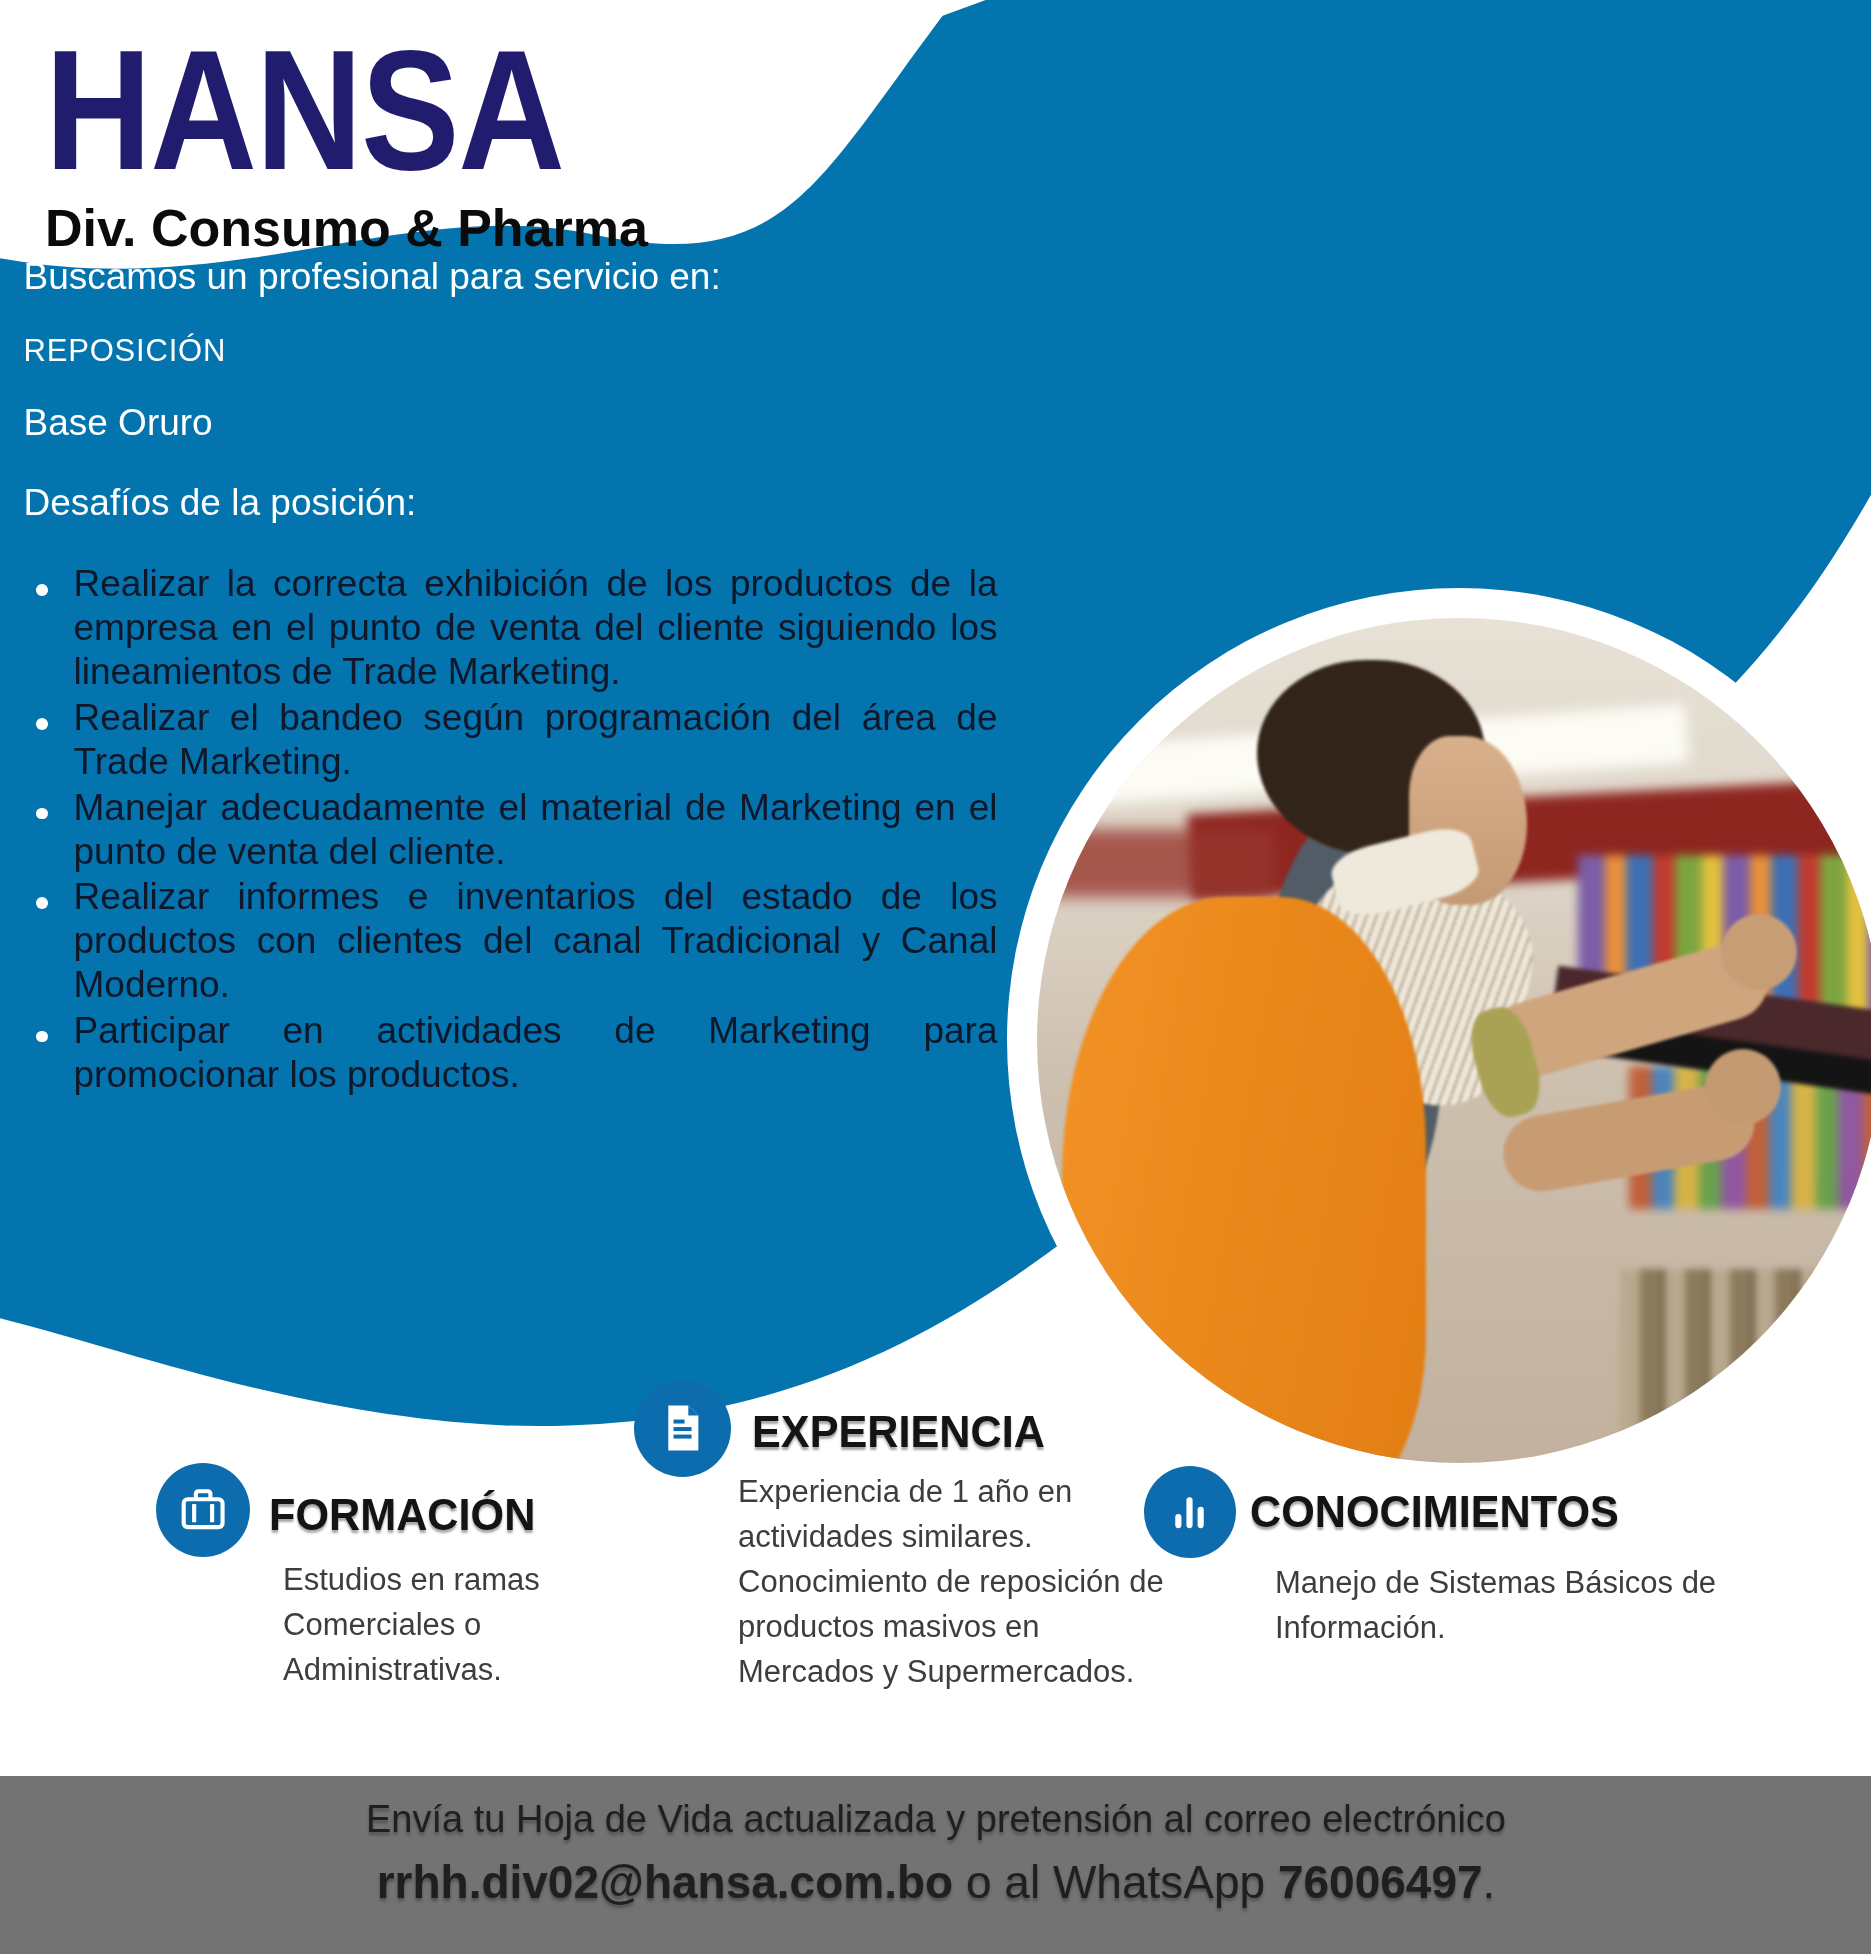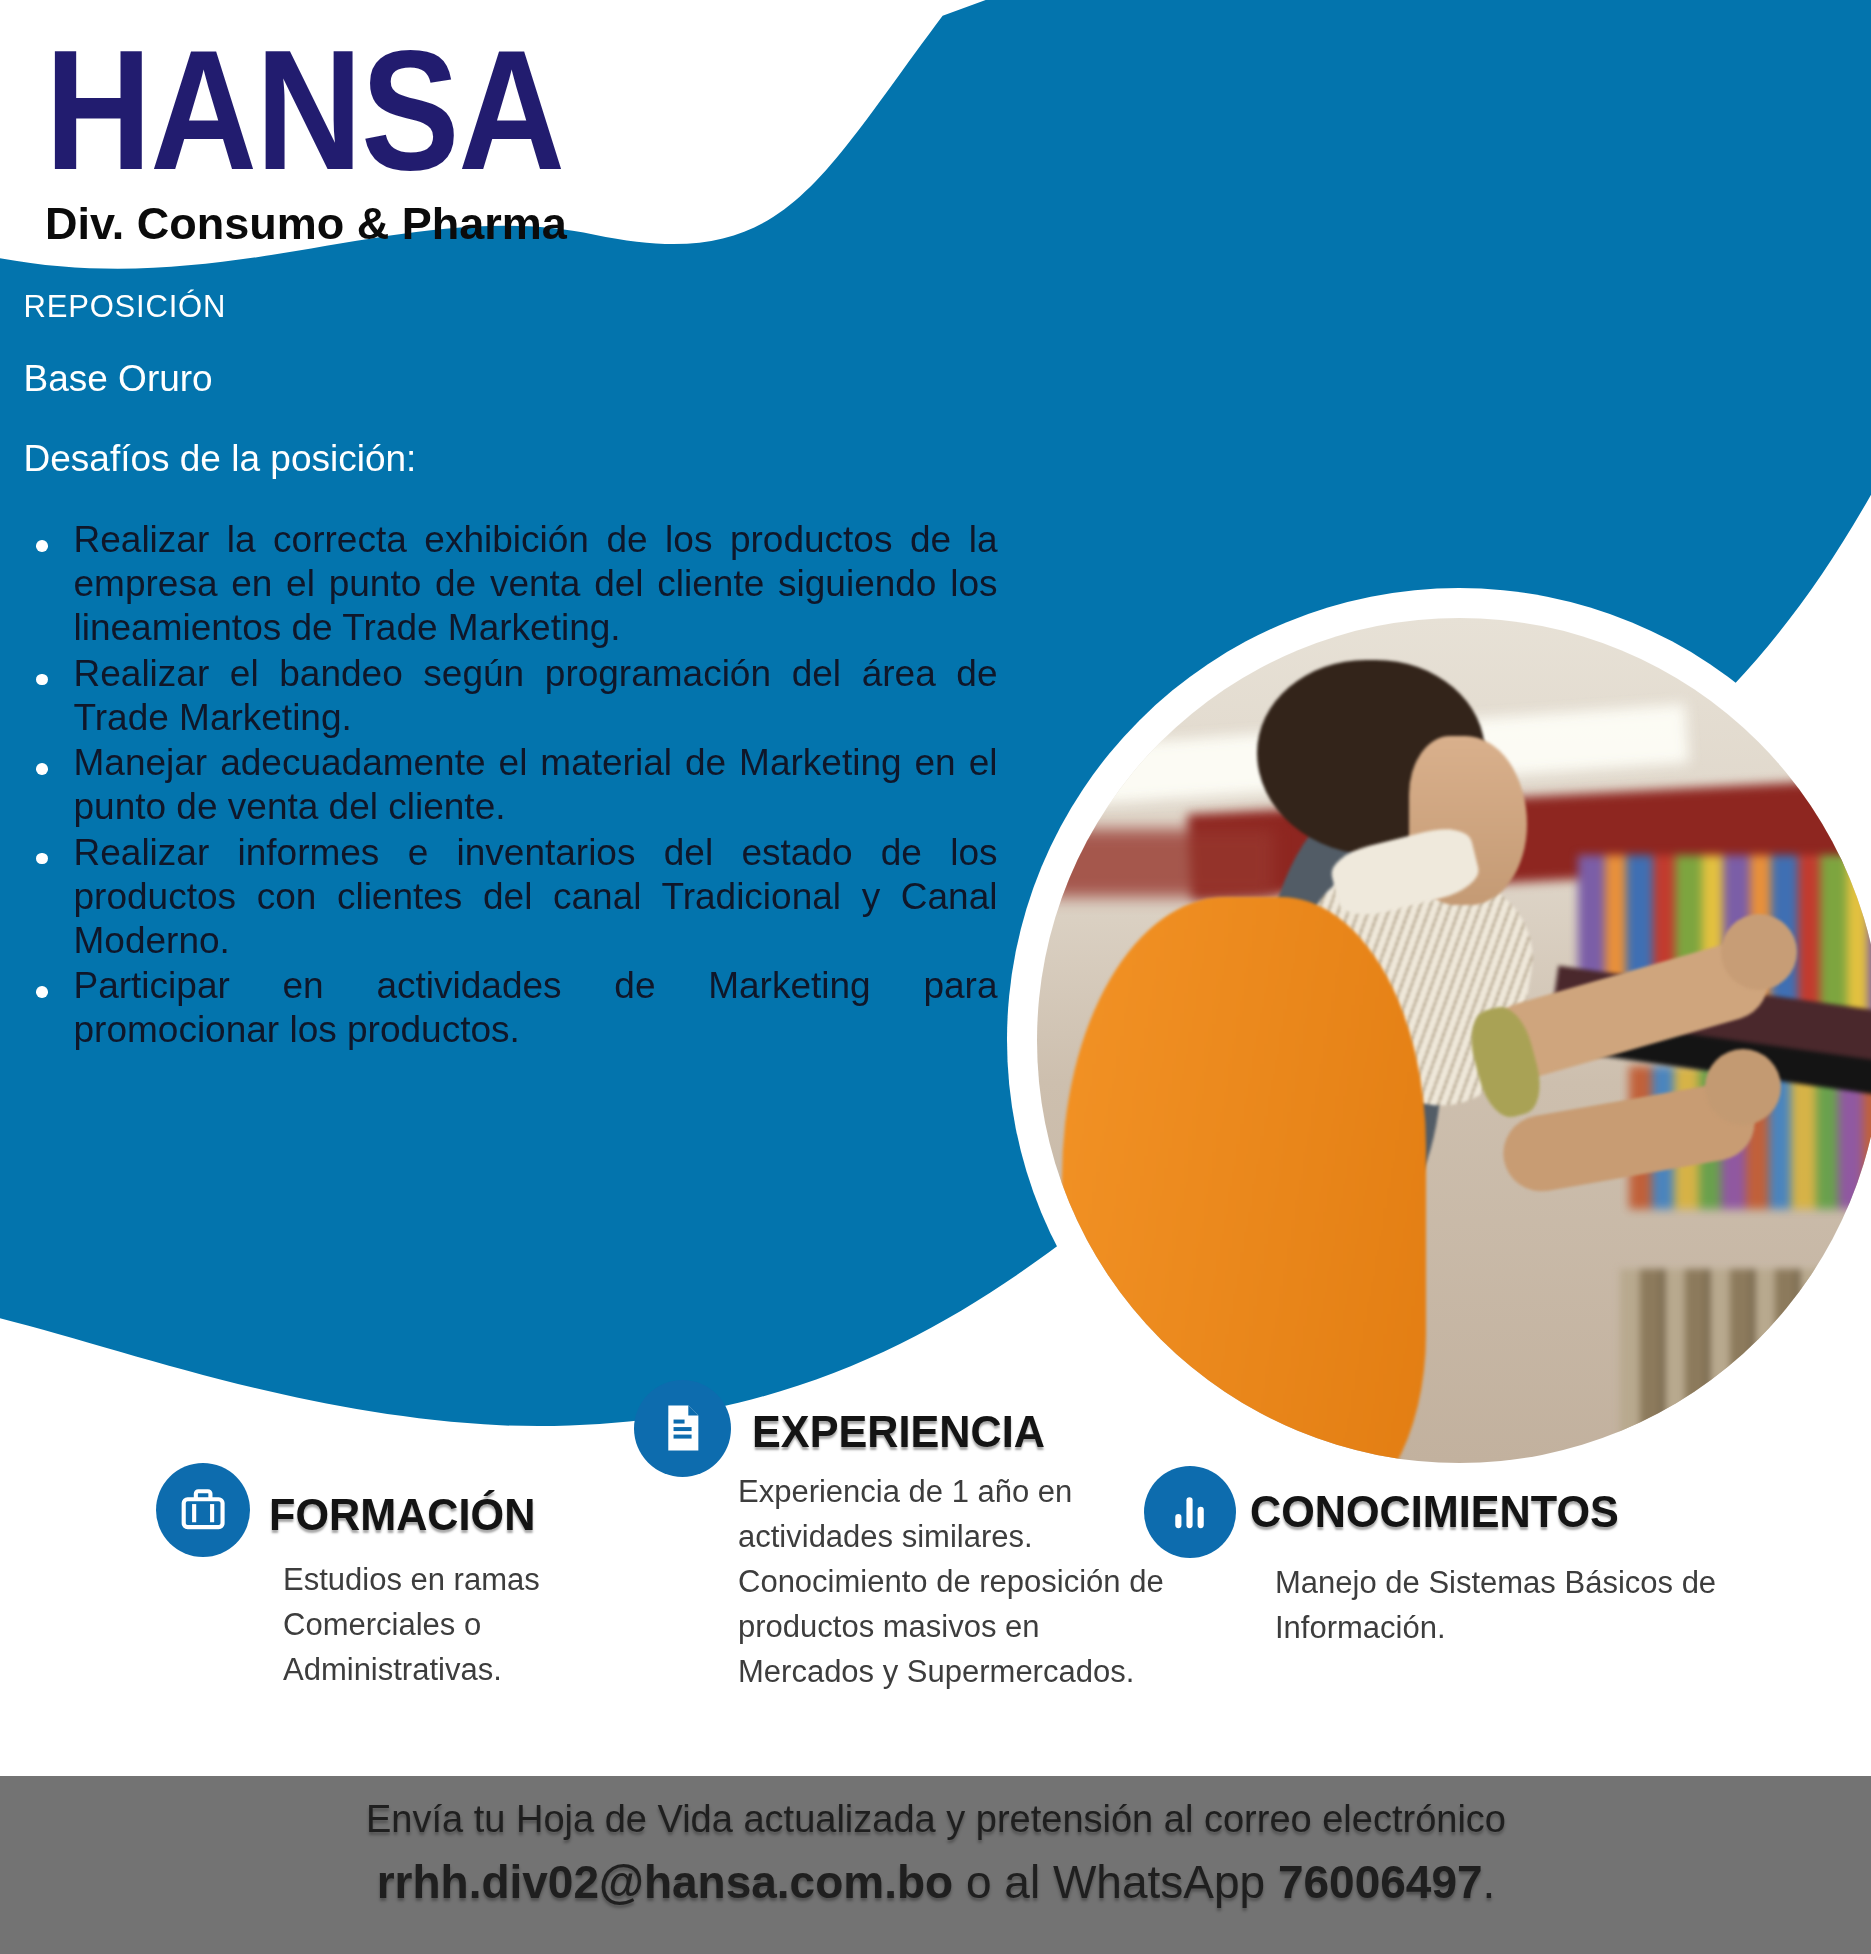--- a/index.html
+++ b/index.html
@@ -10,21 +10,21 @@
   
   #blob-svg{position:absolute;left:0;top:0;width:1872px;height:1955px;}
   
   .logo{position:absolute;left:45px;top:23.5px;}
   .logo-main{
     font-size:168px;font-weight:bold;color:#221c6f;line-height:1.0;
     letter-spacing:-1.6px;transform:scaleX(0.88) scaleY(1.02);transform-origin:left top;
     white-space:nowrap;
   }
   .logo-sub{
-    margin-top:6.3px;font-size:45px;font-weight:bold;color:#0b0b0b;
+    margin-top:6.3px;font-size:52px;font-weight:bold;color:#0b0b0b;
     letter-spacing:0px;white-space:nowrap;
   }
   
   .hero{position:absolute;left:23.5px;top:255px;width:974px;color:#ffffff;}
   .hero-intro{font-size:37px;line-height:1.2;}
   .hero-role{margin-top:34px;font-size:31px;font-weight:normal;letter-spacing:0.8px;}
   .hero-location{margin-top:33px;font-size:37px;}
   .hero-heading{margin-top:38px;font-size:37px;}
   .challenges{margin:38px 0 0 0;padding:0;list-style:none;}
   .challenges li{
@@ -119,20 +119,21 @@
       C 380,1808 170,1728 0,1685
       Z"></path>
   </svg>
 
   <div class="logo">
     <div class="logo-main">HANSA</div>
     <div class="logo-sub">Div. Consumo &amp; Pharma</div>
   </div>
 
   <div class="hero">
+    <div class="hero-intro">Buscamos un profesional para servicio en:</div>
     <div class="hero-role">REPOSICIÓN</div>
     <div class="hero-location">Base Oruro</div>
     <div class="hero-heading">Desafíos de la posición:</div>
     <ul class="challenges">
       <li><span>Realizar la correcta exhibición de los productos de la empresa en el punto de venta del cliente siguiendo los lineamientos de Trade Marketing.</span></li>
       <li><span>Realizar el bandeo según programación del área de Trade Marketing.</span></li>
       <li><span>Manejar adecuadamente el material de Marketing en el punto de venta del cliente.</span></li>
       <li><span>Realizar informes e inventarios del estado de los productos con clientes del canal Tradicional y Canal Moderno.</span></li>
       <li><span>Participar en actividades de Marketing para promocionar los productos.</span></li>
     </ul>

